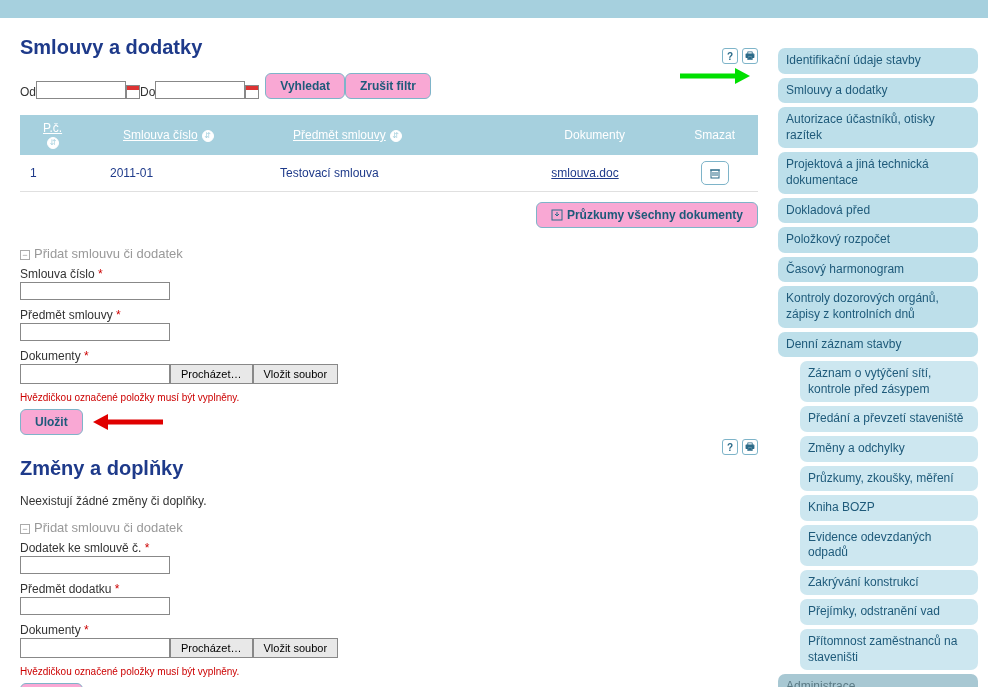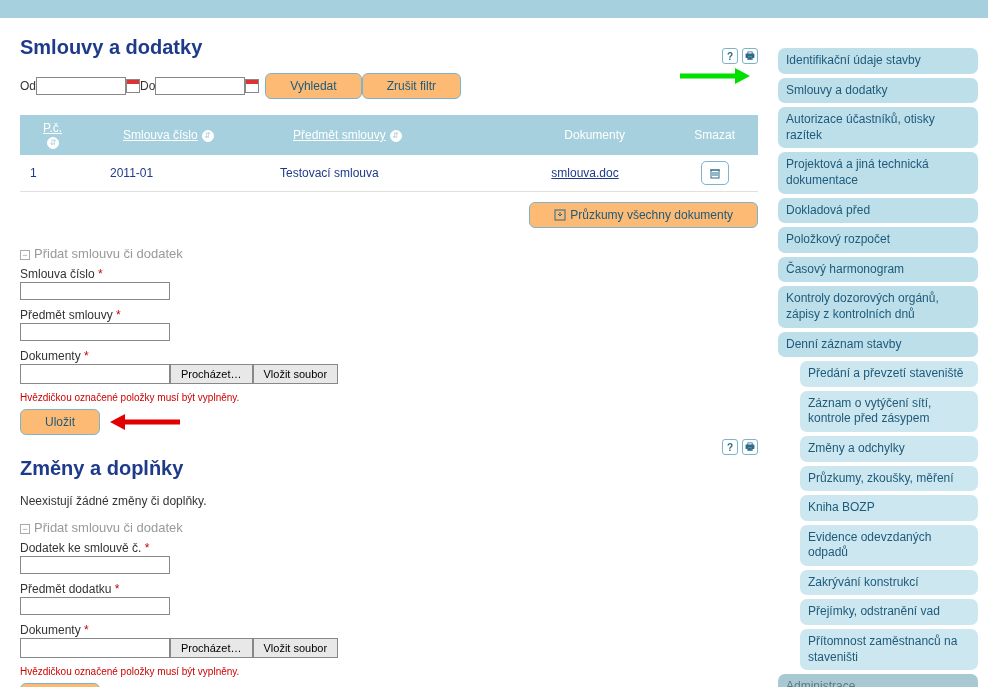--- a/index.html
+++ b/index.html
@@ -8,25 +8,25 @@
 .content { display: flex; }
 .main { flex: 1; padding: 10px 20px 20px 20px; position: relative; }
 .sidebar { width: 210px; padding: 30px 10px 10px 0; }
 
 h1 { color: #1e3a8a; font-size: 20px; font-weight: bold; margin: 8px 0 14px 0; }
 
 .help-icons { position: absolute; top: 30px; right: 20px; display: flex; gap: 4px; }
 .help-icons span { display: inline-flex; align-items: center; justify-content: center; width: 16px; height: 16px; border: 1px solid #7eb4c9; border-radius: 3px; color: #2b6a88; font-size: 10px; font-weight: bold; cursor: pointer; }
 .help-icons2 { position: absolute; right: 20px; margin-top: -10px; display: flex; gap: 4px; }
 
-.filter-bar { display: flex; align-items: center; margin-bottom: 16px; color: #333; }
+.filter-bar { display: flex; align-items: flex-end; margin-bottom: 16px; color: #333; }
 .filter-bar input[type="text"] { width: 90px; height: 18px; border: 1px solid #888; padding: 0 3px; font-size: 11px; }
 .cal-icon { width: 14px; height: 14px; display: inline-block; background: linear-gradient(to bottom, #d33 0 30%, #fff 30% 100%); border: 1px solid #888; cursor: pointer; }
 
-.btn { display: inline-block; padding: 5px 24px; border: 1px solid #7eb4c9; border-radius: 6px; color: #1e5a7a; background: #fdba74; cursor: pointer; font-size: 12px; }
+.btn { display: inline-block; padding: 5px 14px; border: 1px solid #7eb4c9; border-radius: 6px; color: #1e5a7a; background: #f9a8d4; cursor: pointer; font-size: 12px; font-weight: bold; }
 
 table { width: 100%; border-collapse: collapse; margin-bottom: 10px; }
 thead th { background: #a6d0de; color: #fff; text-align: left; padding: 6px 23px; font-weight: normal; font-size: 12px; }
 thead th .hlabel { text-decoration: underline; cursor: pointer; }
 .sort-ic { display: inline-block; width: 12px; height: 12px; border: 1px solid #fff; border-radius: 50%; color: #a6d0de; background: #fff; font-size: 8px; text-align: center; line-height: 10px; margin-left: 4px; vertical-align: middle; cursor: pointer; }
 tbody td { padding: 6px 10px; color: #1e3a8a; border-bottom: 1px solid #e0e0e0; font-size: 12px; vertical-align: middle; }
 tbody td a { color: #1e3a8a; text-decoration: underline; }
 .del-btn { width: 28px; height: 24px; border: 1px solid #7eb4c9; border-radius: 5px; background: #fff; color: #2b6a88; cursor: pointer; display: inline-flex; align-items: center; justify-content: center; }
 
 .download-row { text-align: right; margin: 8px 0 18px 0; }
@@ -194,22 +194,22 @@
   <div class="sidebar" id="sidebar">
       <div class="nav-item">Identifikační údaje stavby</div>
       <div class="nav-item">Smlouvy a dodatky</div>
       <div class="nav-item">Autorizace účastníků, otisky razítek</div>
       <div class="nav-item">Projektová a jiná technická dokumentace</div>
       <div class="nav-item">Dokladová před</div>
       <div class="nav-item">Položkový rozpočet</div>
       <div class="nav-item">Časový harmonogram</div>
       <div class="nav-item">Kontroly dozorových orgánů, zápisy z kontrolních dnů</div>
       <div class="nav-item">Denní záznam stavby</div>
+      <div class="nav-sub">Záznam o vytýčení sítí, kontrole před zásypem</div>
       <div class="nav-sub">Předání a převzetí staveniště</div>
-      <div class="nav-sub">Záznam o vytýčení sítí, kontrole před zásypem</div>
       <div class="nav-sub">Změny a odchylky</div>
       <div class="nav-sub">Průzkumy, zkoušky, měření</div>
       <div class="nav-sub">Kniha BOZP</div>
       <div class="nav-sub">Evidence odevzdaných odpadů</div>
       <div class="nav-sub">Zakrývání konstrukcí</div>
       <div class="nav-sub">Přejímky, odstranění vad</div>
       <div class="nav-sub">Přítomnost zaměstnanců na staveništi</div>
       <div class="nav-item nav-header">Administrace</div>
     </div>
 </div>

